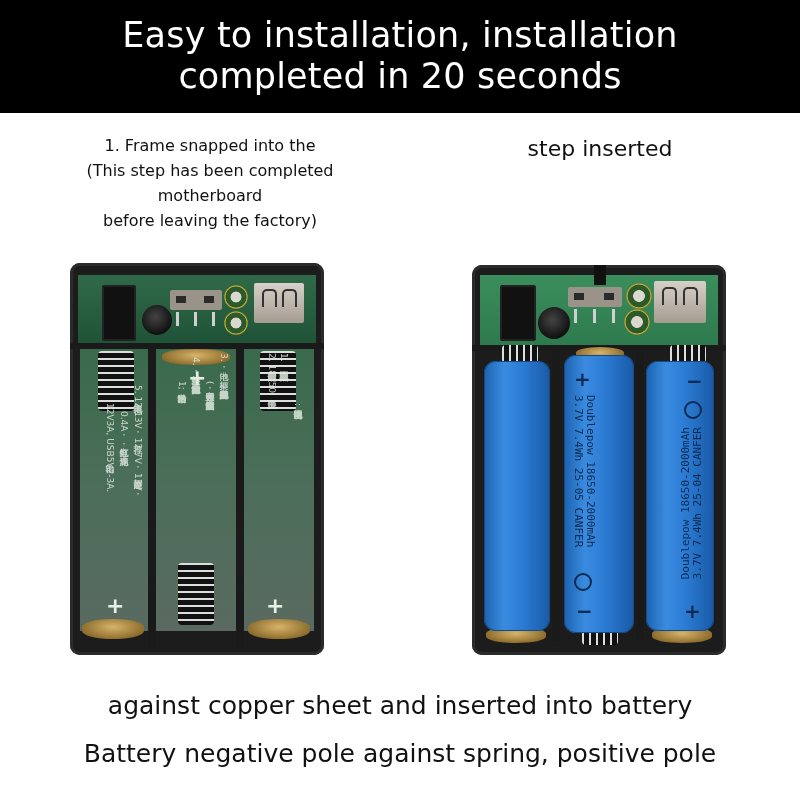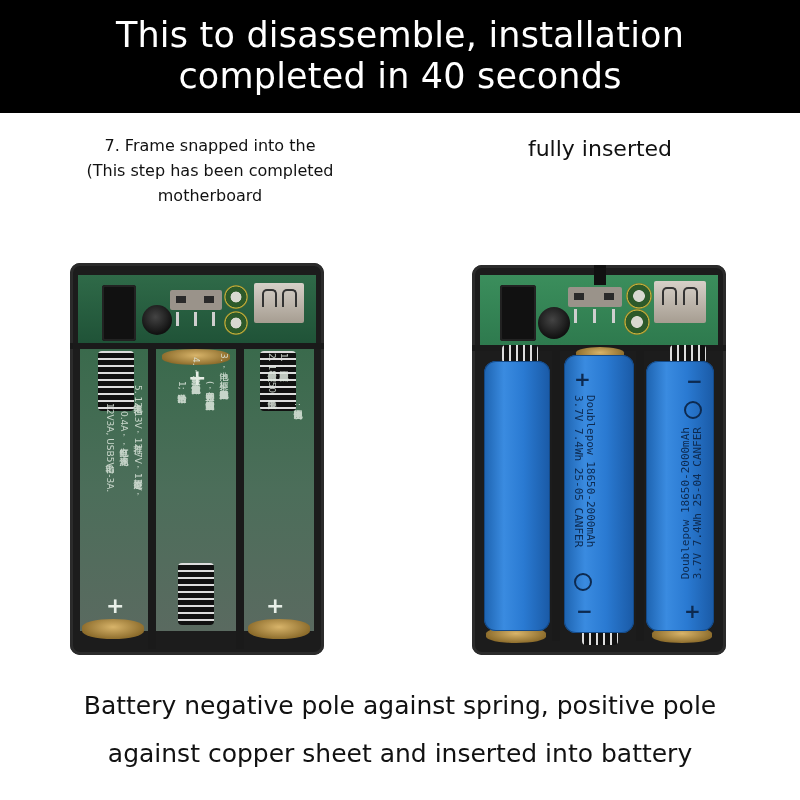--- a/index.html
+++ b/index.html
@@ -41,31 +41,32 @@
   .batt-text { position: absolute; writing-mode: vertical-rl; white-space: nowrap; color: #0d2a50;
                font-family: "DejaVu Sans Mono", monospace; font-size: 11px; line-height: 12px; }
   .batt-text.up { transform: rotate(180deg); }
   .batt-sym { position: absolute; color: #0d2a50; font-size: 20px; font-weight: bold; line-height: 20px; }
   .ce-mark { position: absolute; width: 18px; height: 18px; border: 2px solid #0d2a50; border-radius: 50%; box-sizing: border-box; }
 </style>
 </head>
 <body>
 
 <div class="banner">
-  <div>This to disassemble, installation</div>
-  <div>completed in 40 seconds</div>
+  <div>Easy to installation, installation</div>
+  <div>completed in 20 seconds</div>
 </div>
 
 <div class="cap-left">
-  <div>7. Frame snapped into the</div>
+  <div>1. Frame snapped into the</div>
   <div>(This step has been completed</div>
   <div>motherboard</div>
+  <div>before leaving the factory)</div>
 </div>
 <div class="cap-right">
-  <div>fully inserted</div>
+  <div>step inserted</div>
 </div>
 
 <div class="box" style="left:70px; top:263px; width:254px; height:392px;">
 
   <div class="pcb" style="left:8px; top:12px; width:238px; height:70px;"></div>
   <div class="dcjack" style="left:32px; top:22px; width:34px; height:56px;"></div>
   <div class="inductor" style="left:72px; top:42px; width:30px; height:30px;"></div>
   <div class="switch" style="left:100px; top:27px; width:52px; height:20px;">
     <div class="slot" style="left:6px;"></div>
       <div class="slot" style="left:34px;"></div>
@@ -153,15 +154,15 @@
   <div class="battery" style="left:174px; top:96px; width:68px; height:270px;">
     <div class="batt-sym" style="left:40px; top:10px;">−</div>
     <div class="ce-mark" style="left:38px; top:40px;"></div>
     <div class="batt-text up" style="left:34px; top:66px;">Doublepow 18650-2000mAh</div>
     <div class="batt-text up" style="left:46px; top:66px;">3.7V 7.4Wh 25-04 CANFER</div>
     <div class="batt-sym" style="left:38px; top:240px;">+</div>
   </div>
 </div>
 
 <div class="footer">
+  <div>against copper sheet and inserted into battery</div>
   <div>Battery negative pole against spring, positive pole</div>
-  <div>against copper sheet and inserted into battery</div>
 </div>
 
 </body></html>

